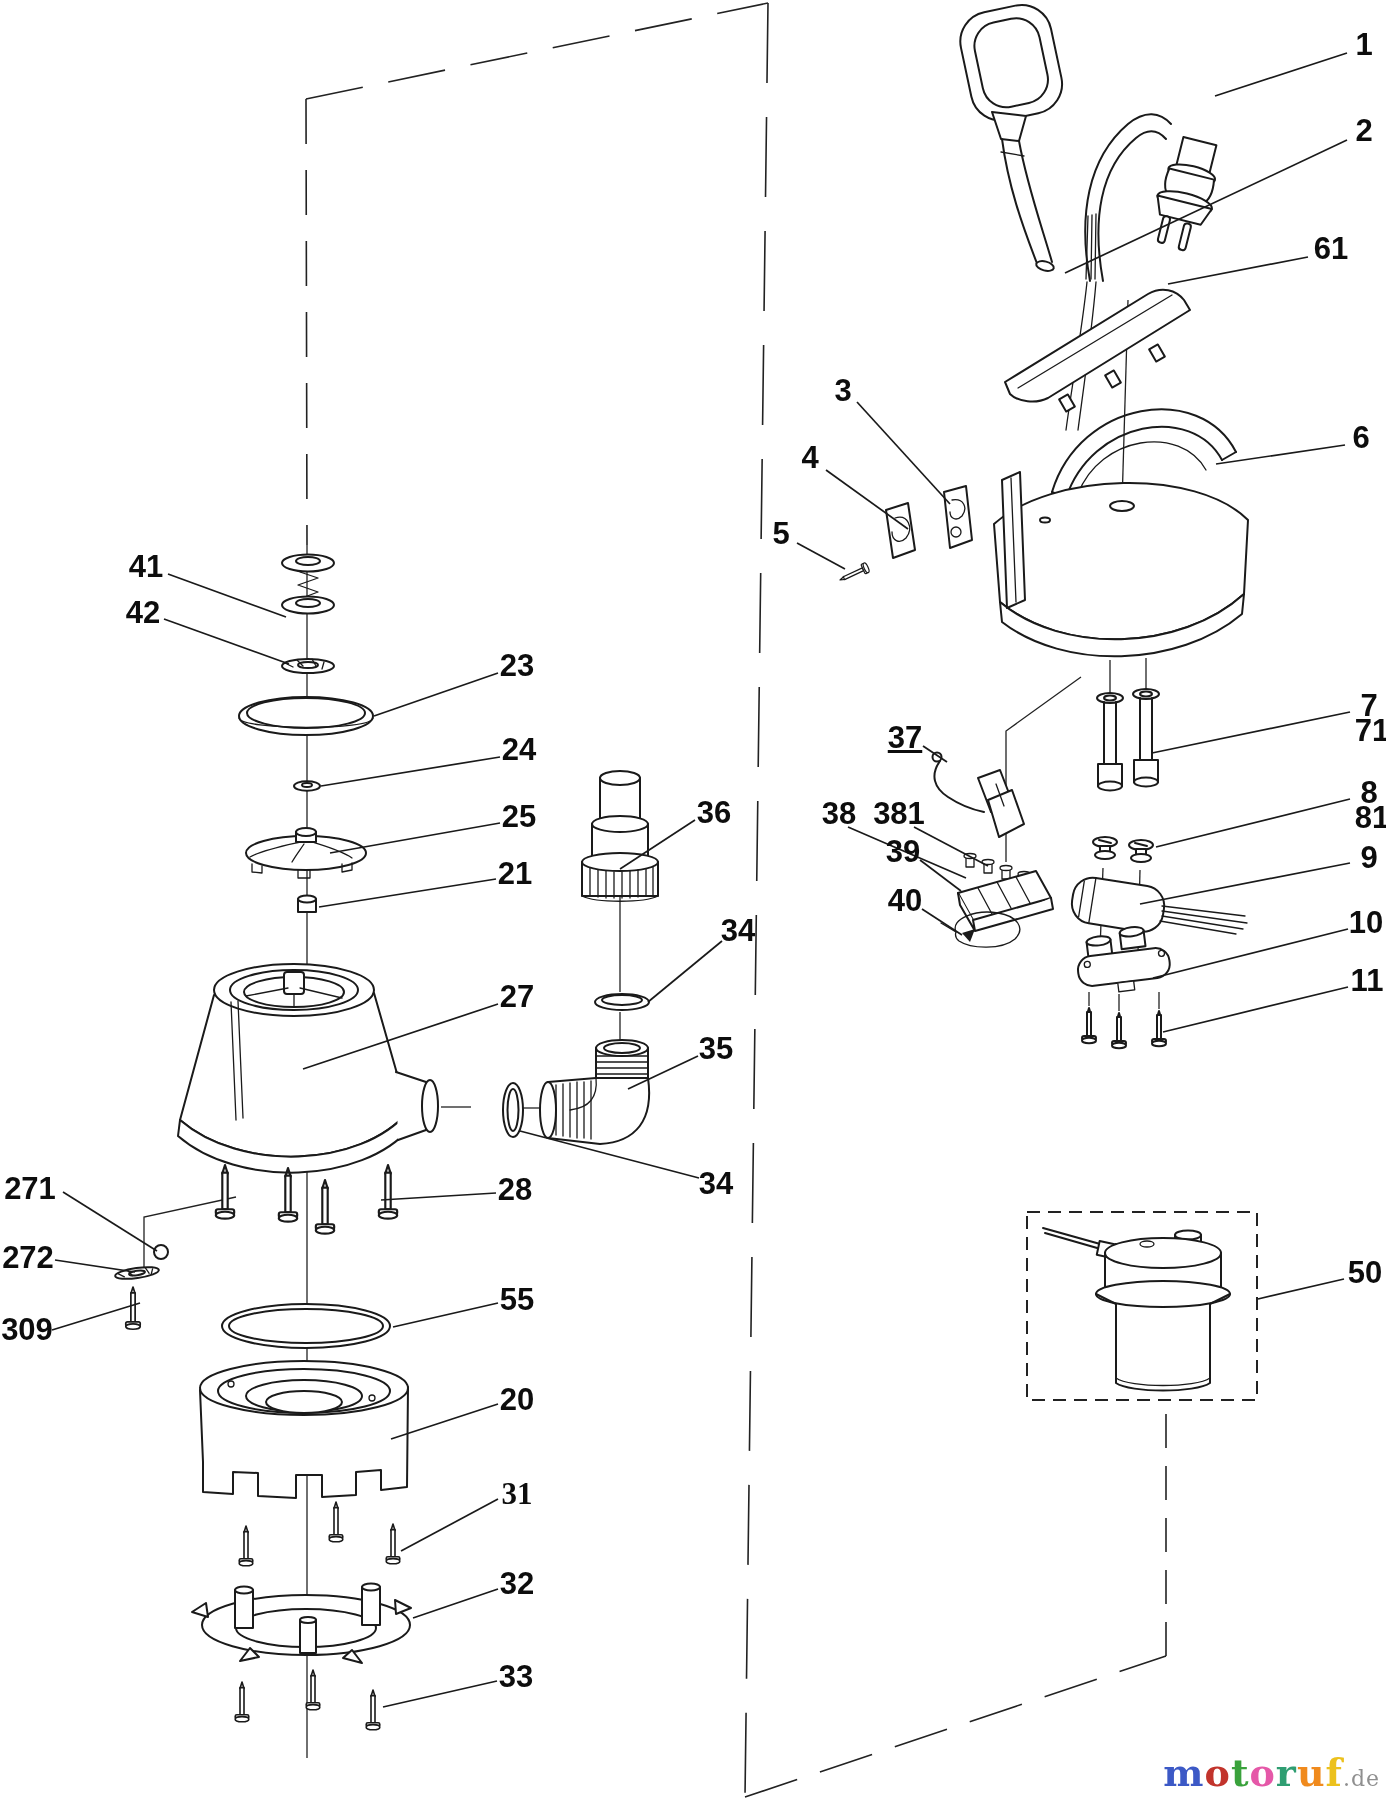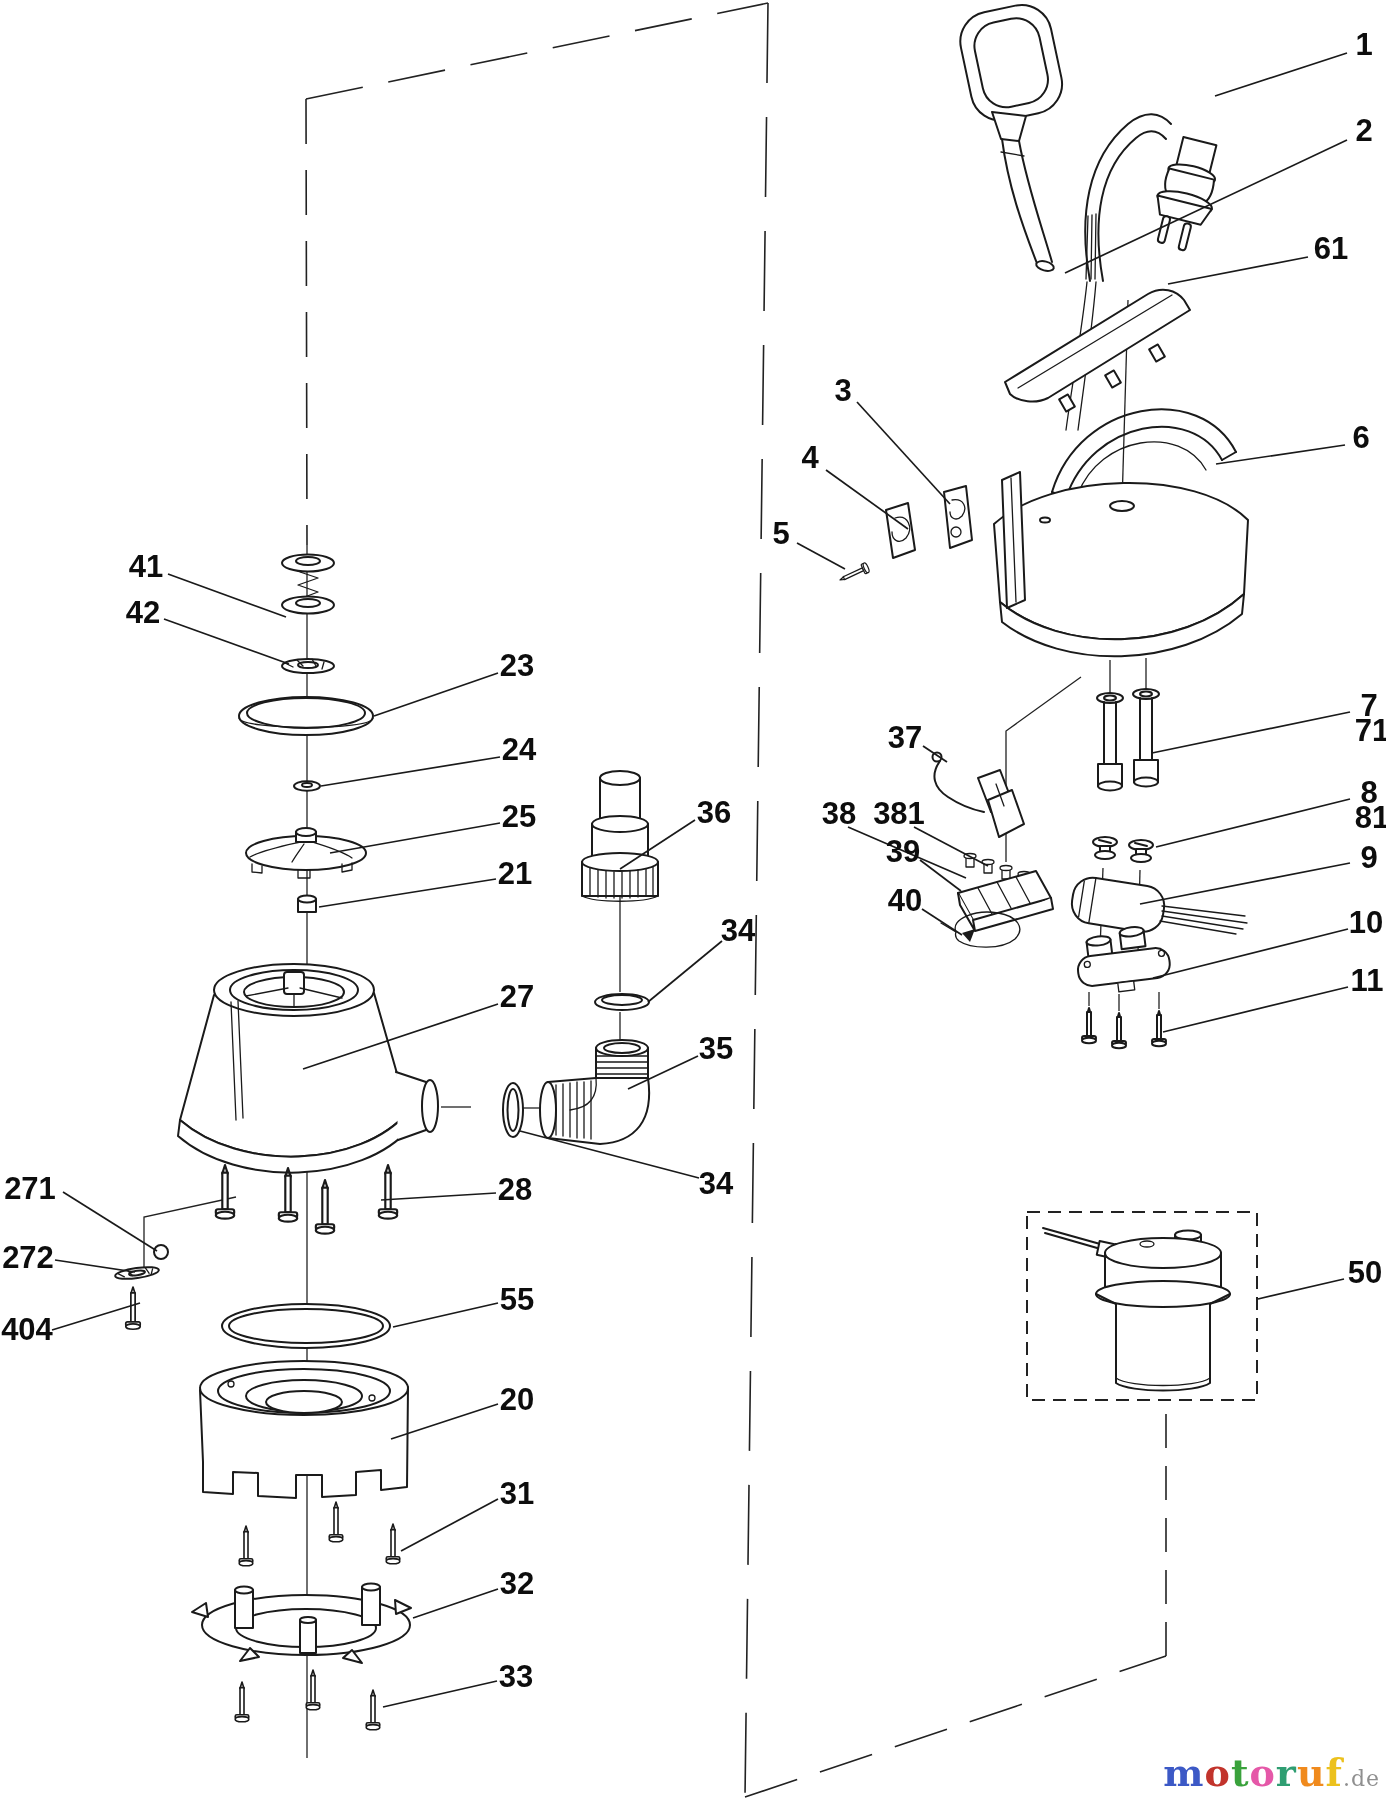--- a/index.html
+++ b/index.html
@@ -453,44 +453,44 @@
       <div class="callout" style="left: 810px; top: 458px;">4</div>
       <div class="callout" style="left: 781px; top: 534px;">5</div>
       <div class="callout" style="left: 1361px; top: 438px;">6</div>
       <div class="callout" style="left: 1369px; top: 706px;">7</div>
       <div class="callout" style="left: 1372px; top: 731px;">71</div>
       <div class="callout" style="left: 1369px; top: 793px;">8</div>
       <div class="callout" style="left: 1372px; top: 818px;">81</div>
       <div class="callout" style="left: 1369px; top: 858px;">9</div>
       <div class="callout" style="left: 1366px; top: 923px;">10</div>
       <div class="callout" style="left: 1367px; top: 981px;">11</div>
-      <div class="callout" style="left: 905px; top: 738px;">37</div>
+      <div class="callout" style="left: 905px; top: 738px; text-decoration: underline;">37</div>
       <div class="callout" style="left: 839px; top: 814px;">38</div>
       <div class="callout" style="left: 899px; top: 814px;">381</div>
       <div class="callout" style="left: 903px; top: 852px;">39</div>
       <div class="callout" style="left: 905px; top: 901px;">40</div>
       <div class="callout" style="left: 1365px; top: 1273px;">50</div>
       <div class="callout" style="left: 146px; top: 567px;">41</div>
       <div class="callout" style="left: 143px; top: 613px;">42</div>
       <div class="callout" style="left: 517px; top: 666px;">23</div>
       <div class="callout" style="left: 519px; top: 750px;">24</div>
       <div class="callout" style="left: 519px; top: 817px;">25</div>
       <div class="callout" style="left: 515px; top: 874px;">21</div>
       <div class="callout" style="left: 714px; top: 813px;">36</div>
       <div class="callout" style="left: 738px; top: 931px;">34</div>
       <div class="callout" style="left: 517px; top: 997px;">27</div>
       <div class="callout" style="left: 716px; top: 1049px;">35</div>
       <div class="callout" style="left: 515px; top: 1190px;">28</div>
       <div class="callout" style="left: 716px; top: 1184px;">34</div>
       <div class="callout" style="left: 30px; top: 1189px;">271</div>
       <div class="callout" style="left: 28px; top: 1258px;">272</div>
-      <div class="callout" style="left: 27px; top: 1330px;">404</div>
+      <div class="callout" style="left: 27px; top: 1330px;">309</div>
       <div class="callout" style="left: 517px; top: 1300px;">55</div>
       <div class="callout" style="left: 517px; top: 1400px;">20</div>
-      <div class="callout" style="left: 517px; top: 1494px;">31</div>
+      <div class="callout" style="left: 517px; top: 1494px; font-family: Liberation Serif, serif;">31</div>
       <div class="callout" style="left: 517px; top: 1584px;">32</div>
       <div class="callout" style="left: 516px; top: 1677px;">33</div>
     </div>
 
 <div class="watermark">
   <span id="logo-letters"><span style="color: rgb(60, 89, 198);">m</span><span style="color: rgb(194, 52, 44);">o</span><span style="color: rgb(58, 162, 60);">t</span><span style="color: rgb(229, 88, 168);">o</span><span style="color: rgb(47, 158, 114);">r</span><span style="color: rgb(240, 138, 29);">u</span><span style="color: rgb(236, 193, 29);">f</span></span><span class="logo-suffix" style="color: rgb(143, 143, 143);">.de</span>
 </div>
 
 </div>
 

